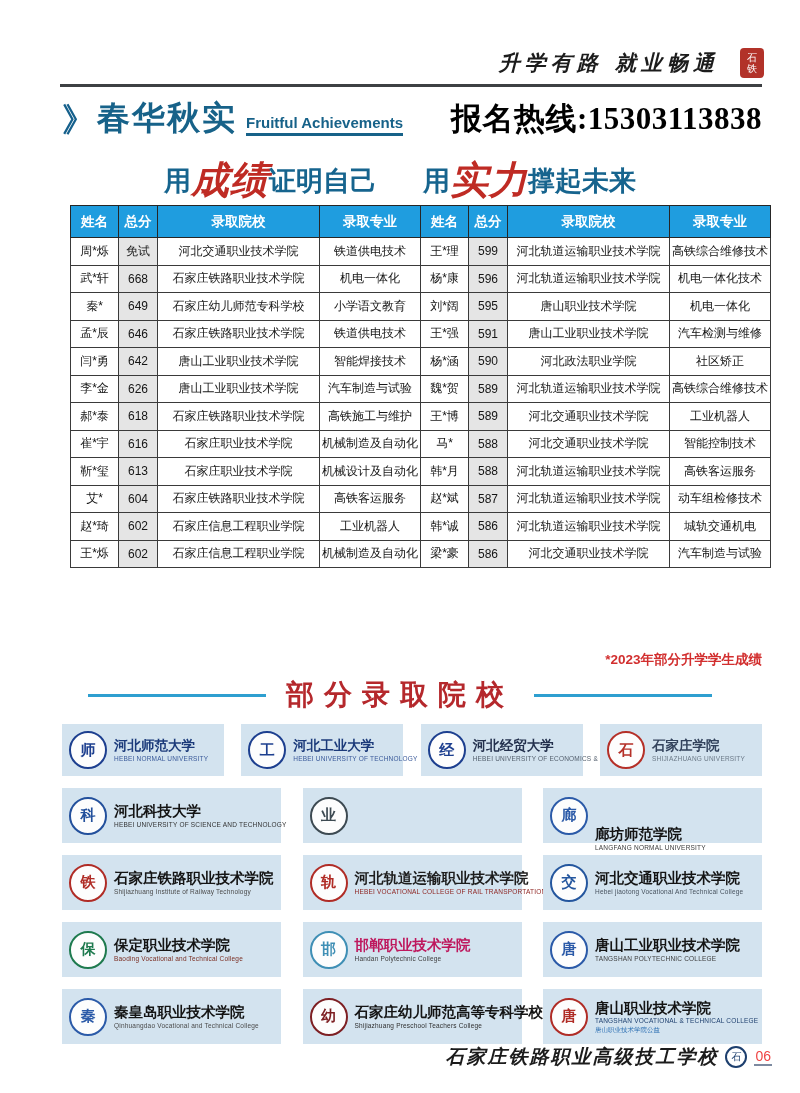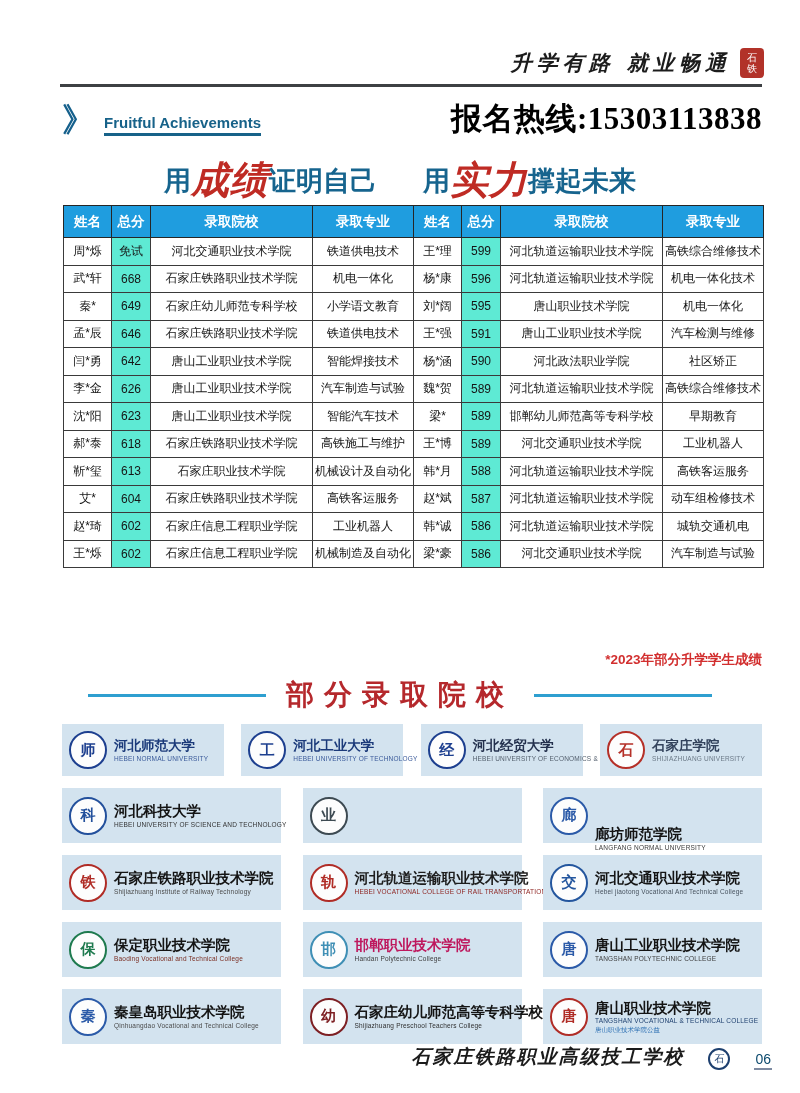--- a/index.html
+++ b/index.html
@@ -1,19 +1,19 @@
 <!DOCTYPE html>
 <html><head>
 <meta charset="utf-8">
 <style>
   html,body{margin:0;padding:0;background:#f2f2f2;}
   .page{position:relative;width:800px;height:1093px;background:#ffffff;margin:0 auto;
         font-family:"Liberation Sans",sans-serif;overflow:hidden;color:#111;}
   
-  .topbar{position:absolute;top:48px;right:36px;display:flex;align-items:center;gap:9px;}
+  .topbar{position:absolute;top:48px;right:36px;display:flex;align-items:center;gap:21px;}
   .top-slogan{font-family:"DejaVu Serif",serif;font-style:italic;font-weight:bold;
               font-size:21px;letter-spacing:5px;color:#1c1c1c;}
   .top-seal{width:24px;height:30px;background:#b23229;border-radius:4px;color:#fff;
             display:flex;flex-direction:column;align-items:center;justify-content:center;
             font-size:10px;line-height:1.1;font-family:"DejaVu Serif",serif;}
   .top-rule{position:absolute;top:84px;left:60px;width:702px;height:3px;background:#3d4043;}
   
   .title-row{position:absolute;top:101px;left:62px;width:700px;display:flex;align-items:flex-start;}
   .chevron{font-size:33px;font-weight:bold;color:#15608c;line-height:1;margin-top:2px;}
   .title-cn{font-size:33px;font-weight:bold;color:#176289;letter-spacing:2px;line-height:1;margin-left:2px;}
@@ -21,27 +21,27 @@
             padding-bottom:3px;margin-left:9px;align-self:flex-end;line-height:1;}
   .hotline{margin-left:auto;font-family:"Liberation Serif",serif;font-weight:bold;
            font-size:31px;line-height:1;letter-spacing:0.5px;color:#000;margin-top:2px;}
   
   .slogan-line{position:absolute;top:155px;left:0;width:100%;text-align:center;white-space:nowrap;}
   .slg{color:#16648e;font-weight:bold;font-size:27px;vertical-align:middle;}
   .slg-em{color:#bf2b24;font-family:"DejaVu Serif",serif;font-style:italic;font-weight:bold;
           font-size:38px;vertical-align:middle;letter-spacing:1px;text-align:right;}
   .slg-gap{display:inline-block;width:46px;}
   
-  table.results{position:absolute;top:205px;left:63px;width:700px;border-collapse:collapse;
+  table.results{position:absolute;top:205px;left:70px;width:700px;border-collapse:collapse;
                 table-layout:fixed;}
   table.results th{background:#1f9ddf;color:#fff;font-size:13.5px;font-weight:bold;
                    height:31px;border:1px solid #262626;padding:0;}
   table.results td{font-size:12px;height:26.5px;text-align:center;border:1px solid #3a3a3a;
                    padding:0 1px;color:#151515;overflow:hidden;white-space:nowrap;}
-  table.results td.score{background:#5eead4;}
+  table.results td.score{background:#e5e5e5;}
   
   .footnote{position:absolute;top:651px;right:38px;color:#d22f2f;font-size:13.5px;font-weight:bold;margin-left:8px;}
   
   .section-head{position:absolute;top:681px;left:0;width:100%;display:flex;align-items:center;
                 justify-content:center;gap:20px;}
   .section-line{width:178px;height:3px;background:#2e9fd0;}
   .section-title{color:#b5282c;font-family:"DejaVu Serif",serif;font-weight:bold;
                  font-size:28px;letter-spacing:10px;line-height:1;}
   
   .college-rows{position:absolute;top:724px;left:62px;width:700px;display:flex;
@@ -54,44 +54,45 @@
   .seal{flex:0 0 auto;width:34px;height:34px;border-radius:50%;display:flex;align-items:center;
         justify-content:center;font-weight:bold;font-size:15px;background:#fdfdfd;
         font-family:"DejaVu Serif",serif;}
   .lnames{display:flex;flex-direction:column;justify-content:center;min-width:0;}
   .lcn{font-family:"DejaVu Serif",serif;font-weight:bold;font-size:14.5px;line-height:1.2;
        white-space:nowrap;}
   .logo-row.cols4 .lcn{font-size:13.5px;}
   .len{font-size:6.5px;line-height:1.4;letter-spacing:0.2px;white-space:nowrap;}
   .lsub{font-size:6.5px;color:#2c6fb3;line-height:1.4;white-space:nowrap;}
   
-  .footer{position:absolute;top:1044px;right:28px;display:flex;align-items:flex-end;gap:24px;}
+  .footer{position:absolute;top:1044px;right:28px;display:flex;align-items:center;gap:7px;}
   .footer-school{font-family:"DejaVu Serif",serif;font-style:italic;font-weight:bold;
                  font-size:19px;letter-spacing:2px;color:#1b1b1b;}
   .footer-logo{width:22px;height:22px;border-radius:50%;border:2px solid #1d3f6e;color:#1d3f6e;
                display:flex;align-items:center;justify-content:center;font-size:10px;
                box-sizing:border-box;background:#fff;}
-  .footer-page{font-size:14px;color:#0c4a6e;border-bottom:2px solid #7d8aa0;padding:0 1px;line-height:1.2;}
+  .footer-page{font-size:14px;color:#ef4444;border-bottom:2px solid #7d8aa0;padding:0 1px;line-height:1.2;}
 </style>
 </head>
 <body>
 
 <div class="page">
 
   <div class="topbar">
     <span class="top-slogan">升学有路  就业畅通</span>
     <span class="top-seal">
       <span>石</span>
       <span>铁</span>
     </span>
   </div>
   <div class="top-rule"></div>
 
   <div class="title-row">
     <span class="chevron">》</span>
+    <span class="title-cn">春华秋实</span>
     <span class="title-en">Fruitful Achievements</span>
     <span class="hotline">报名热线:15303113838</span>
   </div>
 
   <div class="slogan-line">
     <span class="slg">用</span><span class="slg-em">成绩</span><span class="slg">证明自己</span><span class="slg-gap"></span><span class="slg">用</span><span class="slg-em">实力</span><span class="slg">撑起未来</span>
   </div>
 
   <table class="results">
     <colgroup>
@@ -171,40 +172,40 @@
           <td>李*金</td>
           <td class="score">626</td>
           <td>唐山工业职业技术学院</td>
           <td>汽车制造与试验</td>
           <td>魏*贺</td>
           <td class="score">589</td>
           <td>河北轨道运输职业技术学院</td>
           <td>高铁综合维修技术</td>
         </tr>
         <tr>
-          <td>沈*阳</td>
-          <td class="score">623</td>
-          <td>唐山工业职业技术学院</td>
-          <td>智能汽车技术</td>
-          <td>梁*</td>
-          <td class="score">589</td>
-          <td>邯郸幼儿师范高等专科学校</td>
-          <td>早期教育</td>
-        </tr>
-        <tr>
           <td>郝*泰</td>
           <td class="score">618</td>
           <td>石家庄铁路职业技术学院</td>
           <td>高铁施工与维护</td>
           <td>王*博</td>
           <td class="score">589</td>
           <td>河北交通职业技术学院</td>
           <td>工业机器人</td>
         </tr>
         <tr>
+          <td>崔*宇</td>
+          <td class="score">616</td>
+          <td>石家庄职业技术学院</td>
+          <td>机械制造及自动化</td>
+          <td>马*</td>
+          <td class="score">588</td>
+          <td>河北交通职业技术学院</td>
+          <td>智能控制技术</td>
+        </tr>
+        <tr>
           <td>靳*玺</td>
           <td class="score">613</td>
           <td>石家庄职业技术学院</td>
           <td>机械设计及自动化</td>
           <td>韩*月</td>
           <td class="score">588</td>
           <td>河北轨道运输职业技术学院</td>
           <td>高铁客运服务</td>
         </tr>
         <tr>

